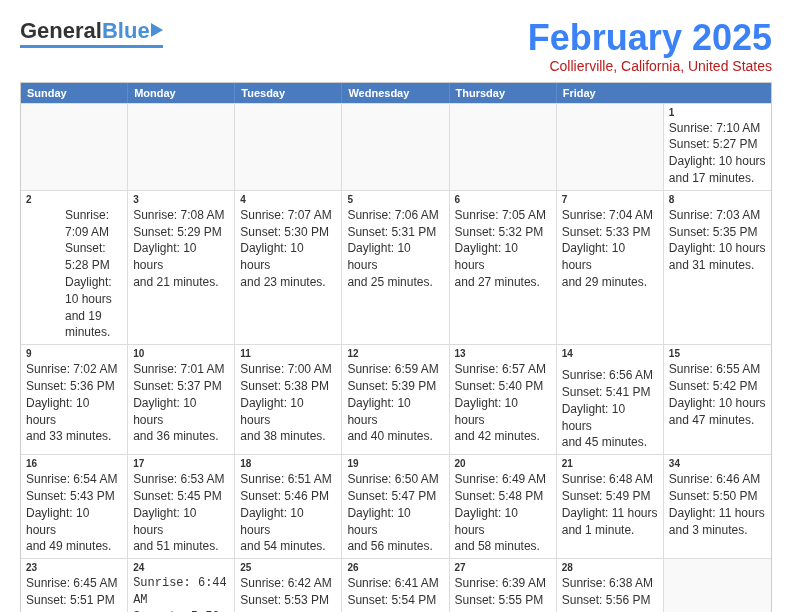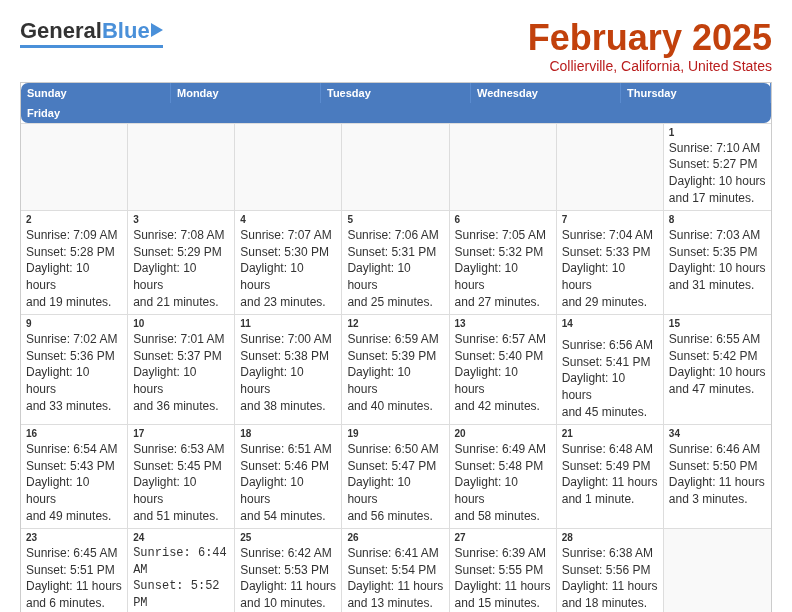--- a/index.html
+++ b/index.html
@@ -22,38 +22,37 @@
       align-items: flex-start;
       justify-content: space-between;
       margin-bottom: 8px;
     }
     .title-section {
       text-align: right;
     }
     .main-title {
       font-size: 36px;
       font-weight: bold;
-      color: #c2410c;
+      color: #3b82f6;
       line-height: 1.1;
     }
     .subtitle {
       font-size: 14px;
       color: #b91c1c;
     }
     .calendar {
       flex: 1;
       display: flex;
       flex-direction: column;
       border: 1px solid #ccc;
     }
     .cal-header {
       display: grid;
-      grid-template-columns: repeat(5, 1fr);
+      grid-template-columns: repeat(7, 1fr);
       background: #4a7bbf;
-      border-radius: 7px;
     }
     .cal-header-cell {
       color: #fff;
       font-size: 11px;
       font-weight: bold;
       padding: 4px 6px;
       border-right: 1px solid #5a8bcf;
       text-align: left;
     }
     .cal-header-cell:last-child { border-right: none; }
@@ -166,21 +165,21 @@
             <span class="day-num">1</span>
             <div class="cell-text" style="white-space: pre-line;">Sunrise: 7:10 AM
 Sunset: 5:27 PM
 Daylight: 10 hours
 and 17 minutes.</div>
           </div>
         </div>
         <div class="cal-row">
           <div class="cal-cell">
             <span class="day-num">2</span>
-            <div class="cell-text" style="white-space: pre-line;">Sunrise: 7:09 AM
+            <div class="cell-text" style="white-space: pre-line; margin-left: 39px;">Sunrise: 7:09 AM
 Sunset: 5:28 PM
 Daylight: 10 hours
 and 19 minutes.</div>
           </div>
           <div class="cal-cell">
             <span class="day-num">3</span>
             <div class="cell-text" style="white-space: pre-line;">Sunrise: 7:08 AM
 Sunset: 5:29 PM
 Daylight: 10 hours
 and 21 minutes.</div>

